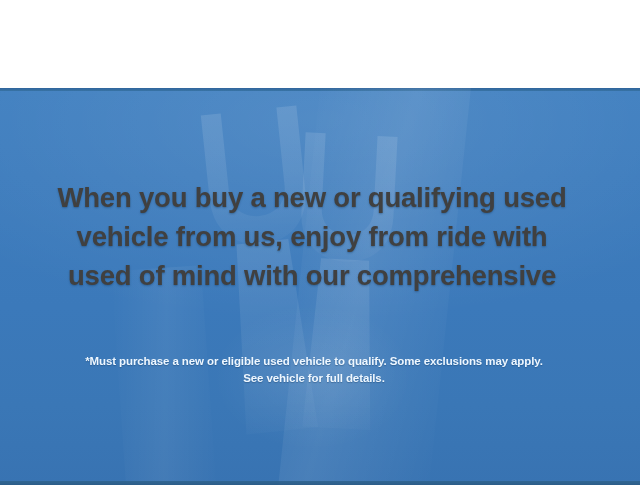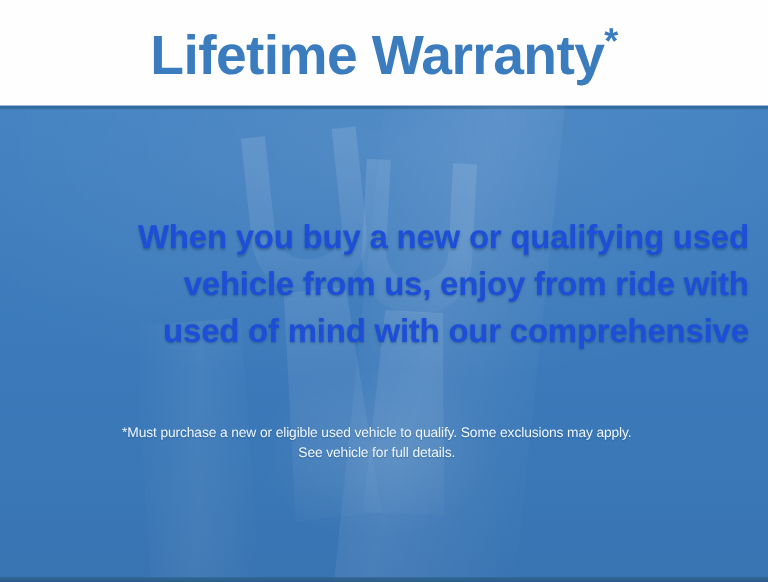--- a/index.html
+++ b/index.html
@@ -105,22 +105,22 @@
     width: 250px; height: 185px;
     background: radial-gradient(55% 55% at 45% 40%, rgba(255,255,255,0.075) 0%, rgba(255,255,255,0.0) 72%);
   }
 
   
   .body-copy {
     position: absolute;
     left: 0;
     top: 88px;
     width: 624px;
-    text-align: right;
-    color: #1d4ed8;
+    text-align: center;
+    color: #404040;
     font-family: "Liberation Sans", sans-serif;
     font-weight: bold;
     font-size: 27.5px;
     line-height: 39px;
     letter-spacing: -0.2px;
     text-shadow: 0 1px 2px rgba(22,60,100,0.45);
   }
   .body-copy .line {
     display: block;
     white-space: nowrap;
@@ -128,41 +128,36 @@
 
   
   .disclaimer {
     position: absolute;
     left: 0;
     top: 353px;
     width: 628px;
     text-align: center;
     color: #eef7ff;
     font-family: "Liberation Sans", sans-serif;
-    font-weight: normal;
+    font-weight: bold;
     font-size: 11.5px;
     line-height: 17px;
     letter-spacing: -0.1px;
     text-shadow: 0 1px 1px rgba(22,60,100,0.40);
   }
   .disclaimer .line {
     display: block;
     white-space: nowrap;
   }
 </style>
 </head>
 <body>
 
 <div class="banner">
 
-  <div class="header">
-    <div class="header-title">
-      <span>Lifetime Warranty</span><span class="asterisk">*</span>
-    </div>
-  </div>
 
   <div class="panel">
     <div class="panel-topline"></div>
 
     <div class="watermark">
       <svg width="640" height="397" viewBox="0 0 640 397" xmlns="http://www.w3.org/2000/svg" aria-hidden="true">
         <defs>
           <linearGradient id="wmGrad" x1="0" y1="0" x2="0" y2="1">
             <stop offset="0%" stop-color="#ffffff" stop-opacity="0.115"></stop>
             <stop offset="55%" stop-color="#ffffff" stop-opacity="0.085"></stop>

